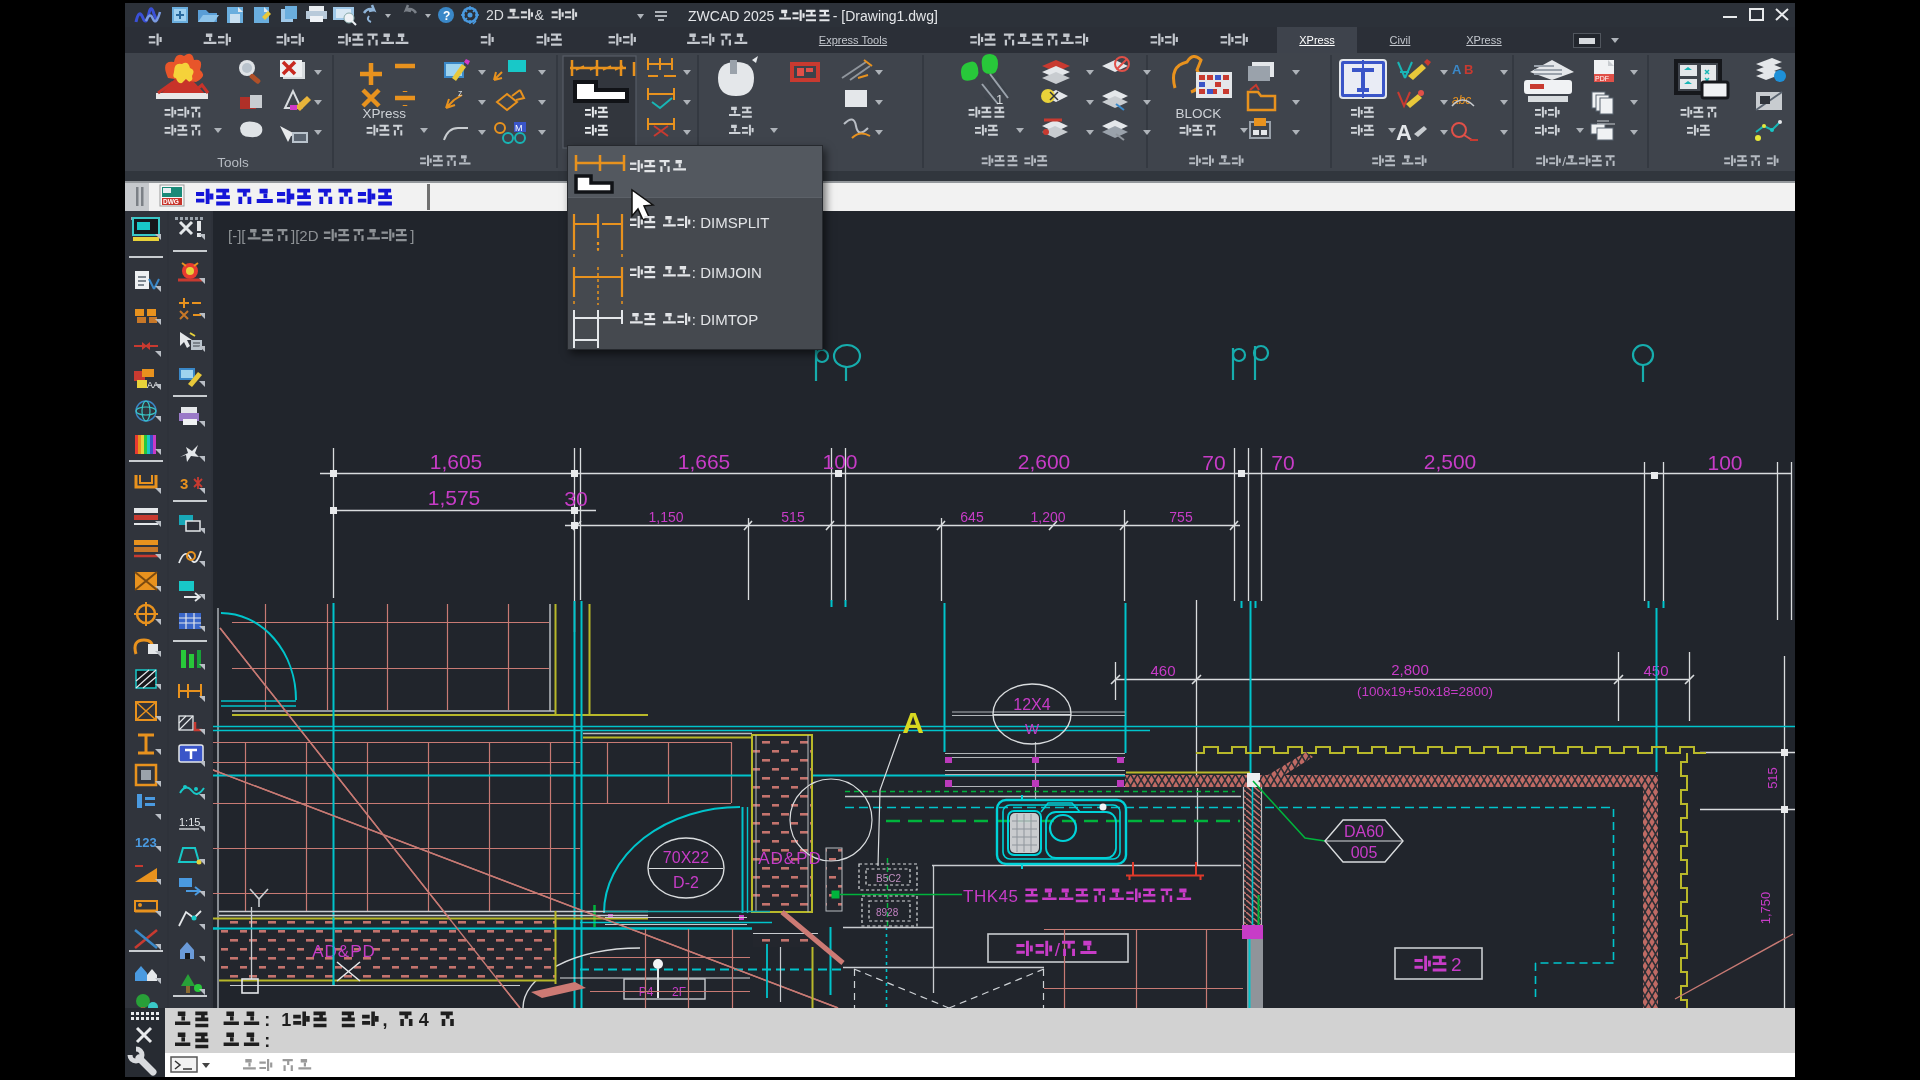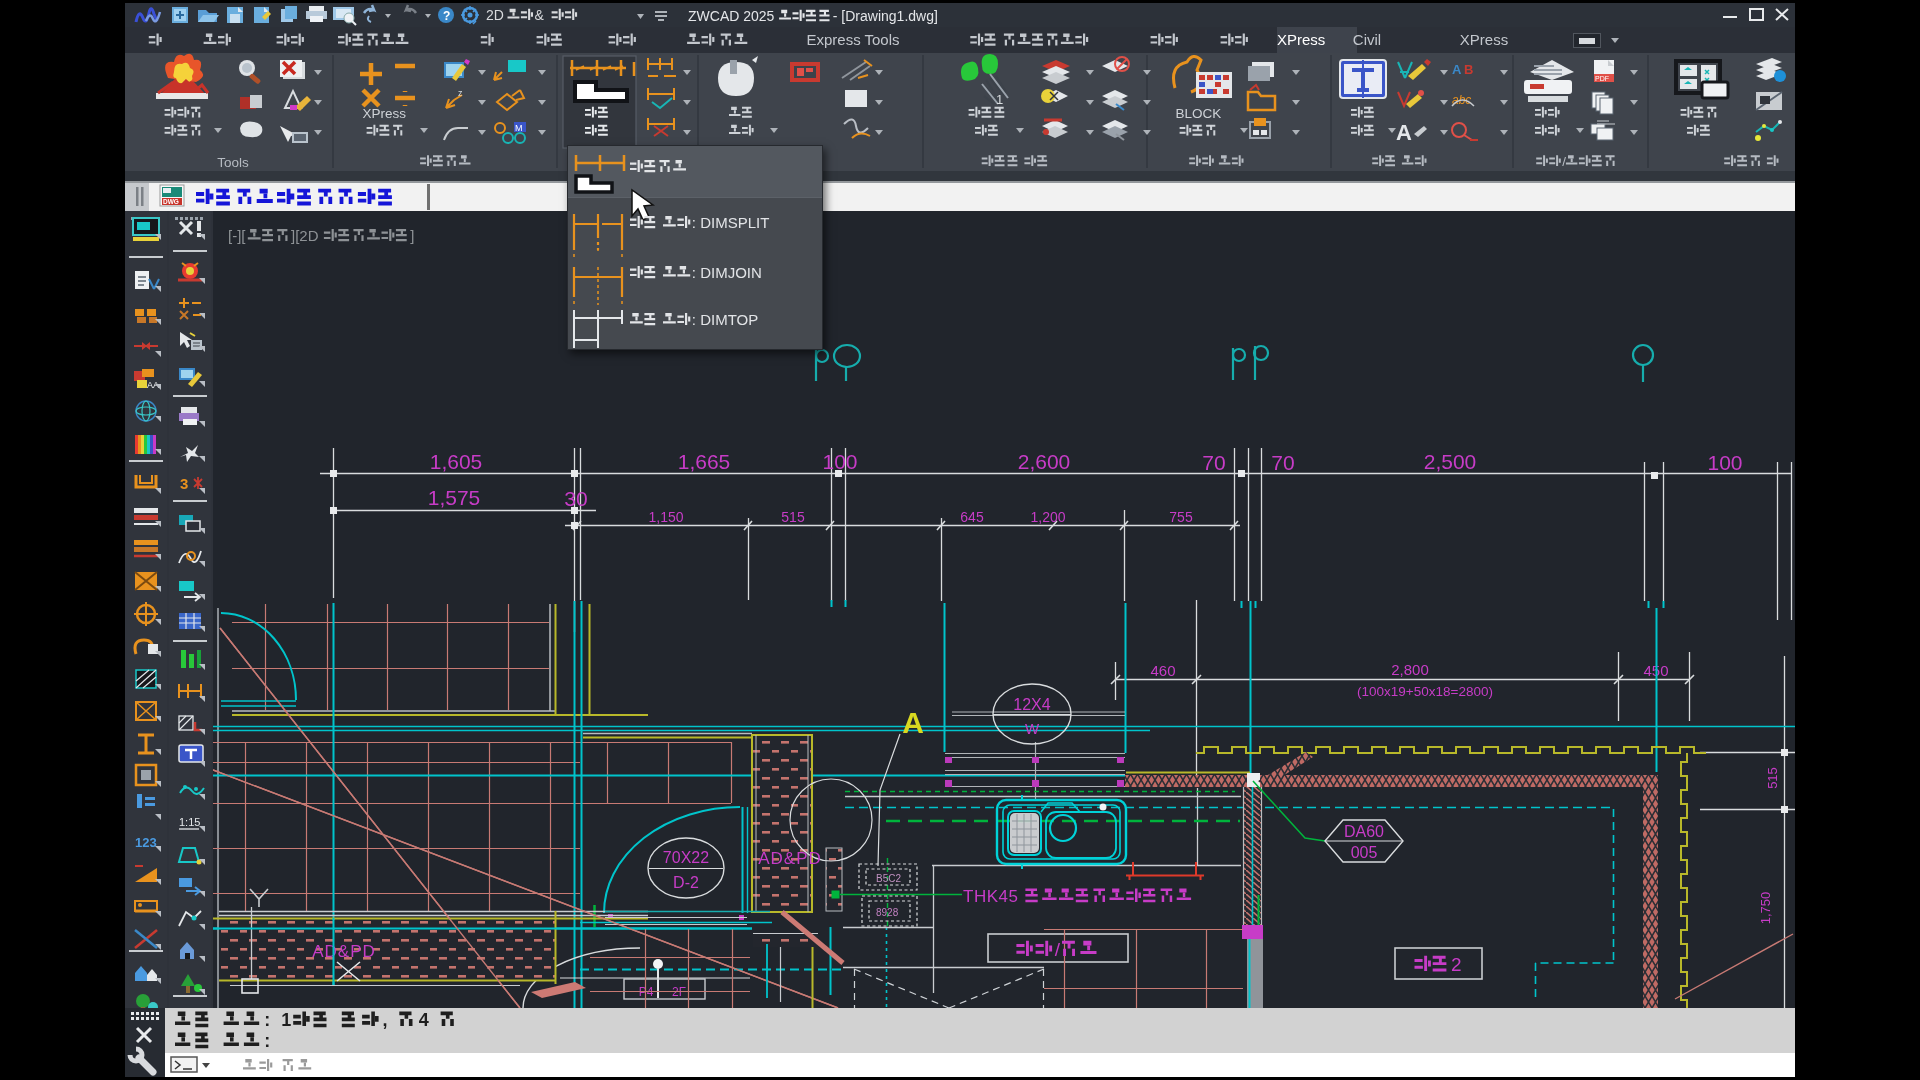--- a/index.html
+++ b/index.html
@@ -1,20 +1,20 @@
 <!DOCTYPE html>
 <html><head>
 <meta charset="utf-8">
 <style>
   html,body{margin:0;padding:0;background:#000;width:1920px;height:1080px;overflow:hidden;position:relative;}
   *{box-sizing:border-box;font-family:"Liberation Sans", sans-serif;}
   .abs{position:absolute;}
   #titlebar{position:absolute;left:125px;top:3px;width:1670px;height:24px;background:#2c3139;}
   #tabrow{position:absolute;left:125px;top:27px;width:1670px;height:26px;background:#2b2f37;}
-  .rtab{position:absolute;top:0;height:26px;line-height:26px;font-size:15px;color:#c3c7cd;text-align:left;transform:translateX(-50%);white-space:nowrap;}
+  .rtab{position:absolute;top:0;height:26px;line-height:26px;font-size:11px;color:#c3c7cd;text-align:center;transform:translateX(-50%);white-space:nowrap;text-decoration:underline;}
   #ribbon{position:absolute;left:125px;top:53px;width:1670px;height:118px;background:#3f444c;}
   .glabel{position:absolute;top:99px;height:16px;font-size:13.5px;color:#b6bbc2;text-align:right;transform:translateX(-50%);white-space:nowrap;}
   .biglabel{position:absolute;font-size:13.5px;color:#ced2d7;text-align:center;line-height:18px;transform:translateX(-50%);white-space:nowrap;}
   .caret{position:absolute;width:0;height:0;border-left:4px solid transparent;border-right:4px solid transparent;border-top:5px solid #aeb3b9;}
   #ribbonstrip{position:absolute;left:125px;top:171px;width:1670px;height:10px;background:#31363d;}
   #doctabs{position:absolute;left:125px;top:181px;width:1670px;height:30px;background:#f2f2f2;}
   #toolbar{position:absolute;left:125px;top:211px;width:88px;height:797px;background:#2e323a;}
   #draw{position:absolute;left:213px;top:211px;width:1582px;height:797px;background:#21252c;}
   #cmdside{position:absolute;left:125px;top:1008px;width:40px;height:69px;background:#272b32;}
   #cmdhist{position:absolute;left:165px;top:1008px;width:1630px;height:45px;background:#d2d2d2;font-size:17px;color:#1e1e1e;font-weight:bold;letter-spacing:2px;}
@@ -83,21 +83,21 @@
   <div class="rtab" style="left:249px;"></div>
   <div class="rtab" style="left:363px;"></div>
   <div class="rtab" style="left:426px;"></div>
   <div class="rtab" style="left:498px;"></div>
   <div class="rtab" style="left:593px;"></div>
   <div class="rtab" style="left:728px;">Express Tools</div>
   <div class="rtab" style="left:905px;"></div>
   <div class="rtab" style="left:1040px;"></div>
   <div class="rtab" style="left:1110px;"></div>
   <div class="rtab" style="left:1192px;background:#3e434c;color:#fff;width:80px;">XPress</div>
-  <div class="rtab" style="left:1242px;">Civil</div>
+  <div class="rtab" style="left:1275px;">Civil</div>
   <div class="rtab" style="left:1359px;">XPress</div>
   <div class="abs" style="left:1448px;top:6px;width:28px;height:15px;background:#22262d;border:1px solid #51565e;">
       <div style="margin:4px auto 0;width:16px;height:6px;background:#d7dade;"></div>
     </div>
   <div class="caret" style="left:1486px;top:11px;"></div>
 </div>
 <div id="ribbon"></div>
 <svg class="abs" style="left:125px;top:53px;" width="1670" height="118" viewBox="125 53 1670 118">
   <g stroke="#343941" stroke-width="2">
     <line x1="333" y1="55" x2="333" y2="168"></line>

